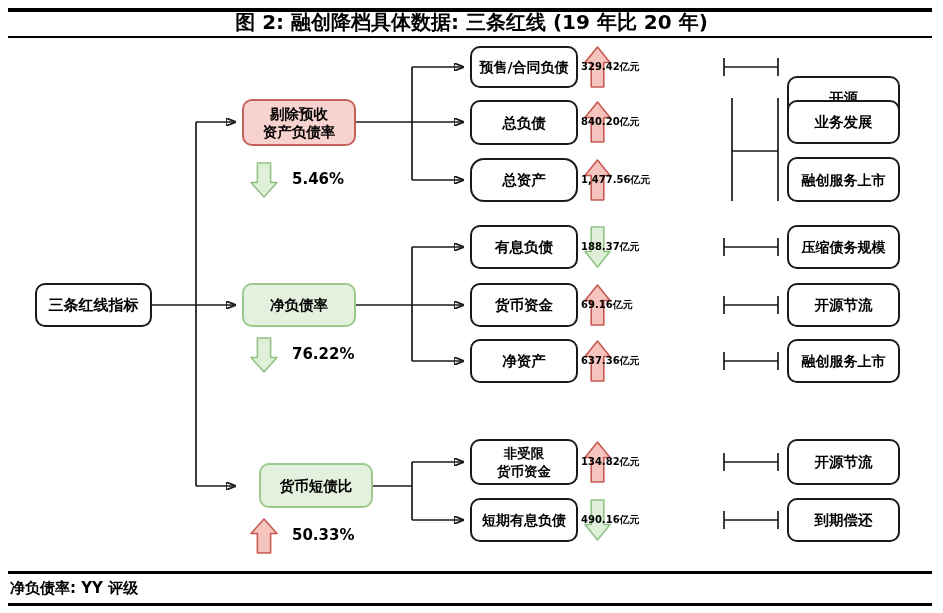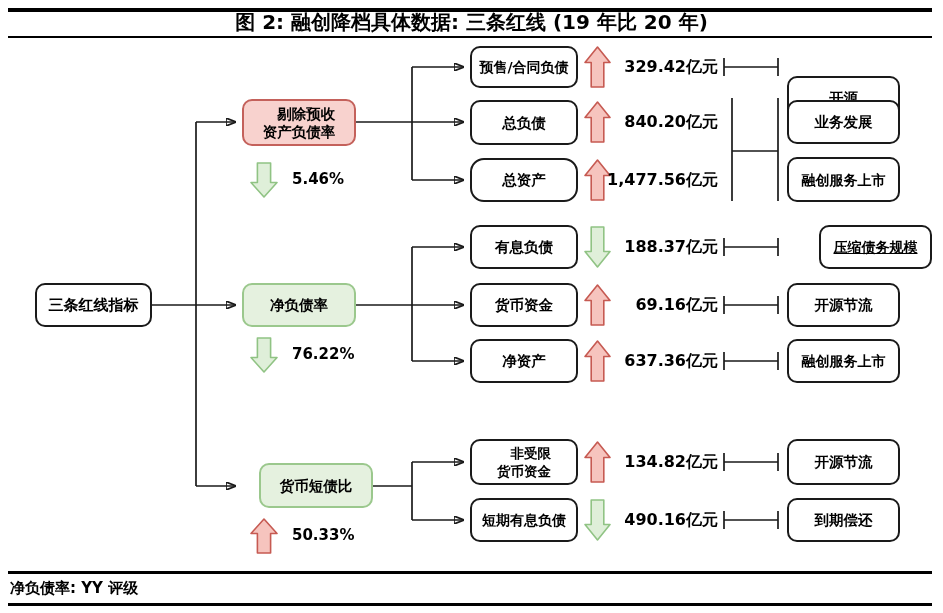--- a/index.html
+++ b/index.html
@@ -24,37 +24,37 @@
   .source-line {
     position:absolute; left:10px; top:577px;
     font-weight:bold; font-size:15px; line-height:22px;
   }
   .wires { position:absolute; left:0; top:0; pointer-events:none; }
   .wires path, .wires line { stroke:#1a1a1a; stroke-width:1.7; fill:none; }
 
   .node {
     position:absolute;
     display:flex; align-items:center; justify-content:center;
-    text-align:right;
+    text-align:center;
     border:2px solid #1a1a1a; border-radius:10px;
     background:#fff;
     font-weight:bold; font-size:14.5px; line-height:18px;
     white-space:pre-line;
   }
   .metric-red   { background:#F8D2CE; border-color:#C4615B; }
   .metric-green { background:#E5F1DF; border-color:#9BC88D; }
 
   .trend { position:absolute; width:27px; height:42px; }
   .trend svg, .pct-arrow svg { display:block; }
   .up-arrow path   { fill:#F6C4BE; stroke:#C65A52; stroke-width:1.6; stroke-linejoin:round; }
   .down-arrow path { fill:#DFEFD9; stroke:#90C384; stroke-width:1.6; stroke-linejoin:round; }
 
   .value {
-    position:absolute; width:124px; left:594px;
-    text-align:right; font-weight:bold; font-size:16px; line-height:20px;
+    position:absolute; width:124px; left:581px;
+    text-align:left; font-weight:bold; font-size:10px; line-height:20px;
     white-space:nowrap;
   }
   .pct-arrow { position:absolute; width:28px; height:36px; }
   .pct-text {
     position:absolute; left:292px;
     font-weight:bold; font-size:15px; line-height:22px;
   }
 </style>
 </head>
 <body>
@@ -158,21 +158,21 @@
   <div class="value" style="top:170px;">1,477.56亿元</div>
   <div class="node" style="left:787px;top:157px;width:113px;height:45px;font-size:14px;">融创服务上市</div>
 
   <div class="node" style="left:470px;top:225px;width:108px;height:44px;">有息负债</div>
   <div class="trend down-arrow" style="left:584px;top:226px;">
     <svg width="27" height="42" viewBox="0 0 27 42">
         <path d="M13.5 41 L26 25.5 L19.8 25.5 L19.8 1 L7.2 1 L7.2 25.5 L1 25.5 Z"></path>
       </svg>
   </div>
   <div class="value" style="top:237px;">188.37亿元</div>
-  <div class="node" style="left:819px;top:225px;width:113px;height:44px;font-size:14px;text-decoration:underline;">压缩债务规模</div>
+  <div class="node" style="left:787px;top:225px;width:113px;height:44px;font-size:14px;">压缩债务规模</div>
 
   <div class="node" style="left:470px;top:283px;width:108px;height:44px;">货币资金</div>
   <div class="trend up-arrow" style="left:584px;top:284px;">
     <svg width="27" height="42" viewBox="0 0 27 42">
         <path d="M13.5 1 L26 16.5 L19.8 16.5 L19.8 41 L7.2 41 L7.2 16.5 L1 16.5 Z"></path>
       </svg>
   </div>
   <div class="value" style="top:295px;">69.16亿元</div>
   <div class="node" style="left:787px;top:283px;width:113px;height:44px;">开源节流</div>
 

